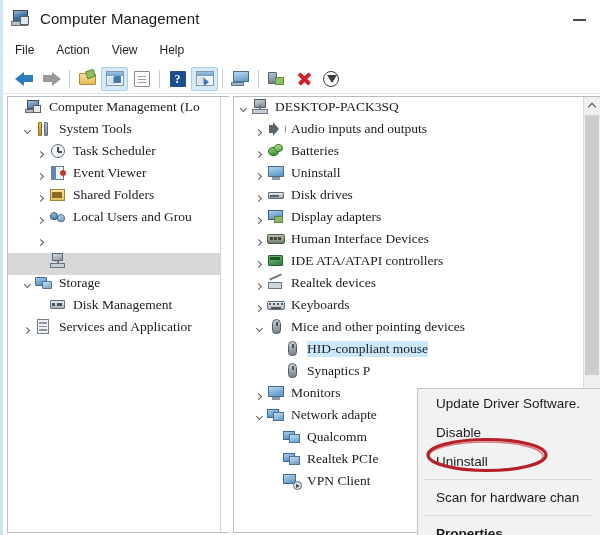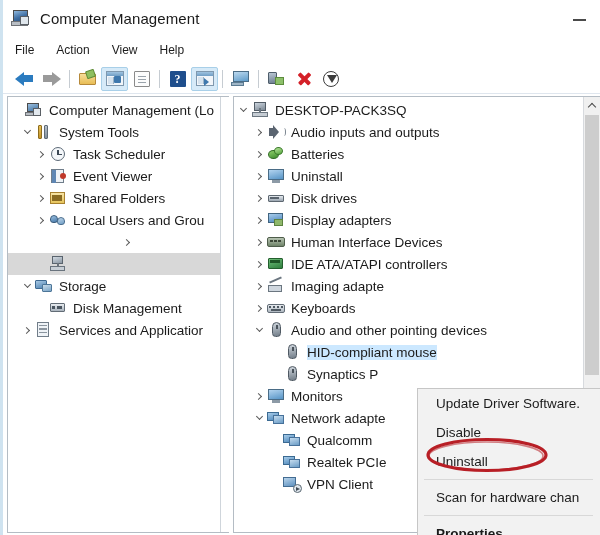--- a/index.html
+++ b/index.html
@@ -157,22 +157,22 @@
     overflow: hidden;
   }
   #left-panel  { left: 4px;  width: 222px; height: 437px; border-right: none; }
   #right-panel { left: 230px; width: 368px; height: 437px; }
 
   .tree { position: absolute; left: 0; top: 0; right: 9px; bottom: 0;
           padding-top: 2px; overflow: hidden; }
   #right-panel .tree { right: 18px; }
 
   .row {
-    position: relative; height: 22px; display: flex; align-items: center;
-    white-space: nowrap; font-size: 13.5px; color: #1b1b1b;
+    position: relative; height: 22px; display: flex; align-items: flex-start;
+    white-space: nowrap; font-size: 13.5px; color: #1b1b1b; font-family: Liberation Serif, serif;
   }
   .row .lbl { overflow: hidden; }
   .row.sel .lbl { background: #cce8ff; }
   .row.hl   { background: #d8d8d8; }
 
   .chev {
     width: 15px; height: 22px; flex: 0 0 auto;
     display: flex; align-items: center; justify-content: center;
   }
   .chev i {
@@ -650,21 +650,21 @@
           <span class="lbl">IDE ATA/ATAPI controllers</span>
         </div>
         <div class="row" style="padding-left: 18px;">
           <span class="chev ">
             <i></i>
           </span>
           <span class="tico i-img">
             <i class="bd"></i>
             <i class="ln"></i>
           </span>
-          <span class="lbl">Imaging adapte</span>
+          <span class="lbl">Realtek devices</span>
         </div>
         <div class="row" style="padding-left: 18px;">
           <span class="chev ">
             <i></i>
           </span>
           <span class="tico i-kbd">
             <i class="bx"></i>
             <i class="a1"></i>
             <i class="a2"></i>
             <i class="a3"></i>
@@ -673,21 +673,21 @@
           </span>
           <span class="lbl">Keyboards</span>
         </div>
         <div class="row" style="padding-left: 18px;">
           <span class="chev down">
             <i></i>
           </span>
           <span class="tico">
             <i class="i-mouse" style="display: block;"></i>
           </span>
-          <span class="lbl">Audio and other pointing devices</span>
+          <span class="lbl">Mice and other pointing devices</span>
         </div>
         <div class="row sel" style="padding-left: 34px;">
           <span class="chev none"></span>
           <span class="tico">
             <i class="i-mouse" style="display: block;"></i>
           </span>
           <span class="lbl">HID-compliant mouse</span>
         </div>
         <div class="row" style="padding-left: 34px;">
           <span class="chev none"></span>

